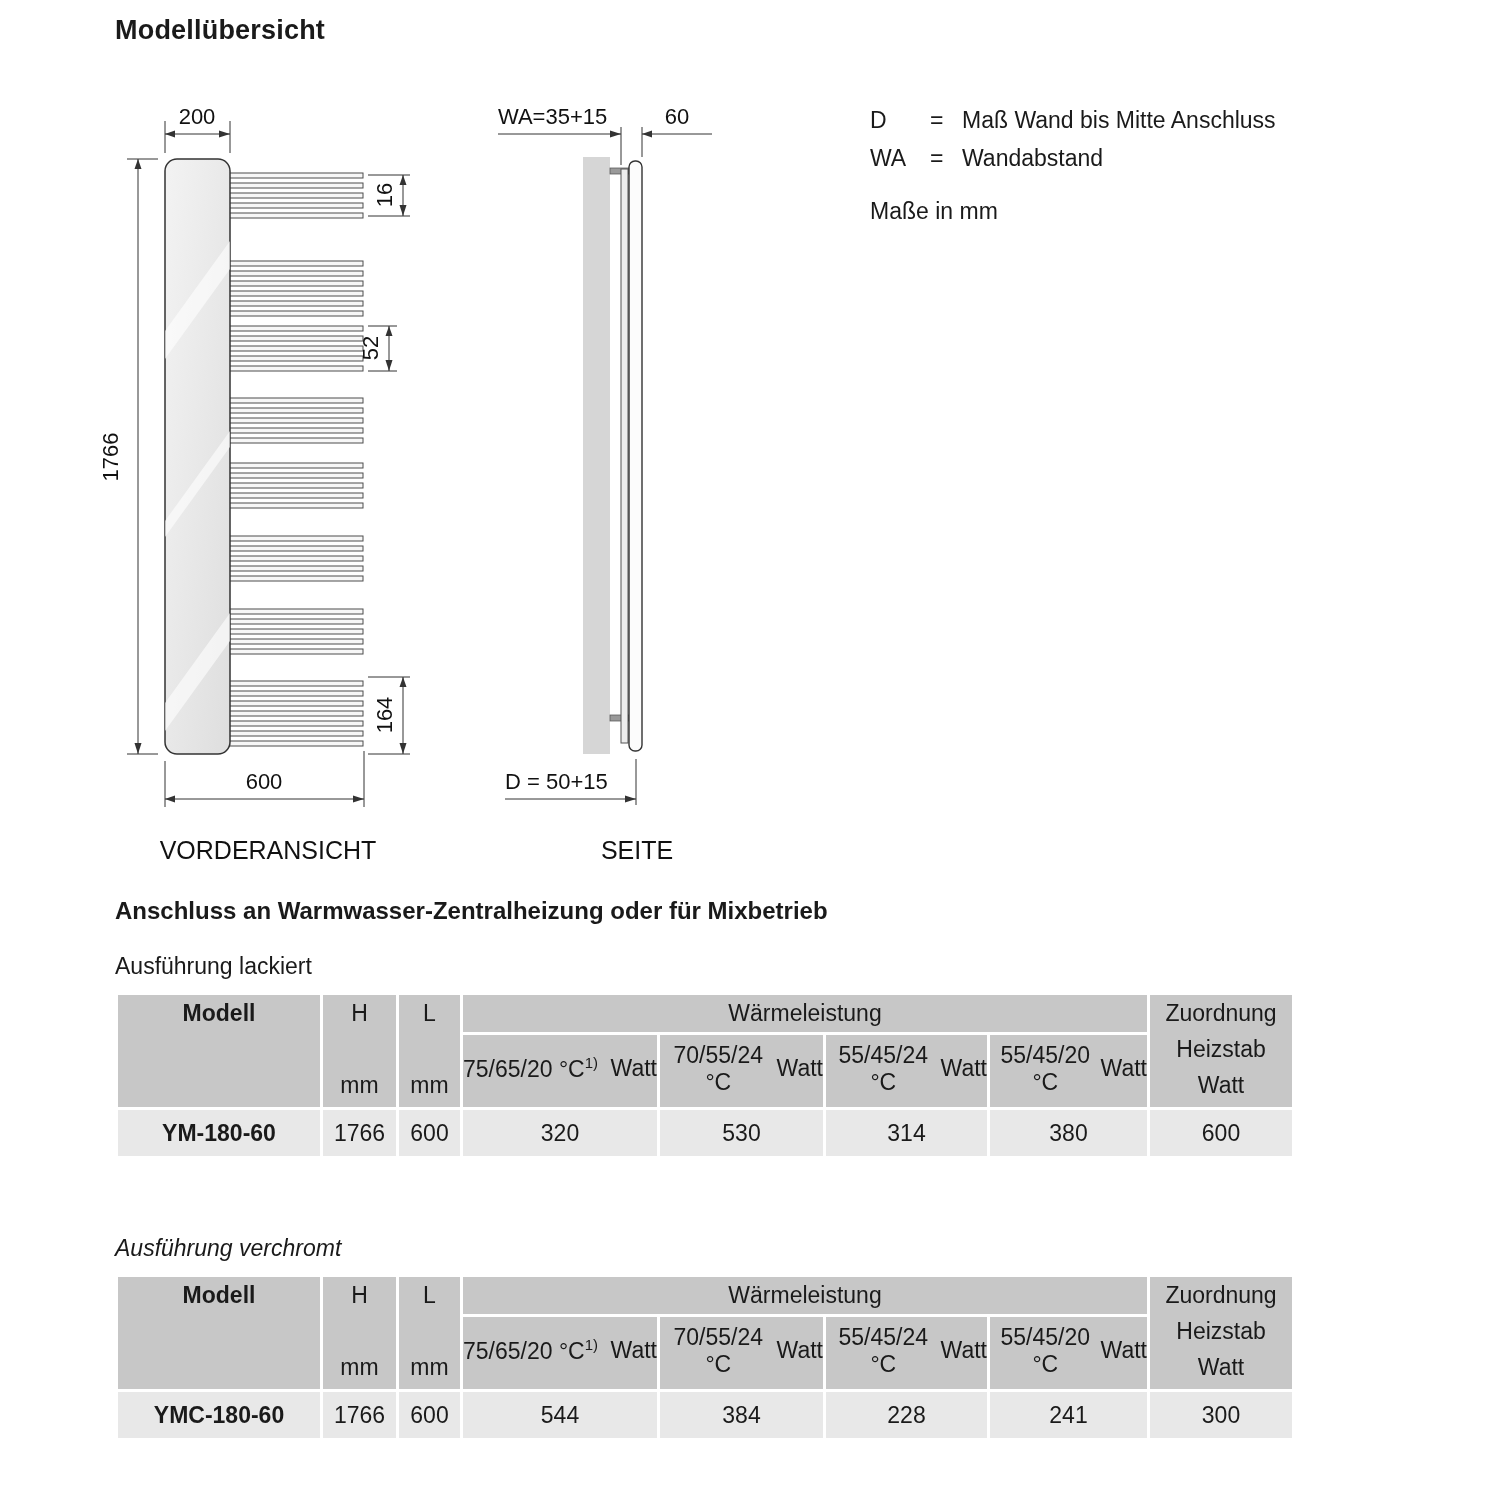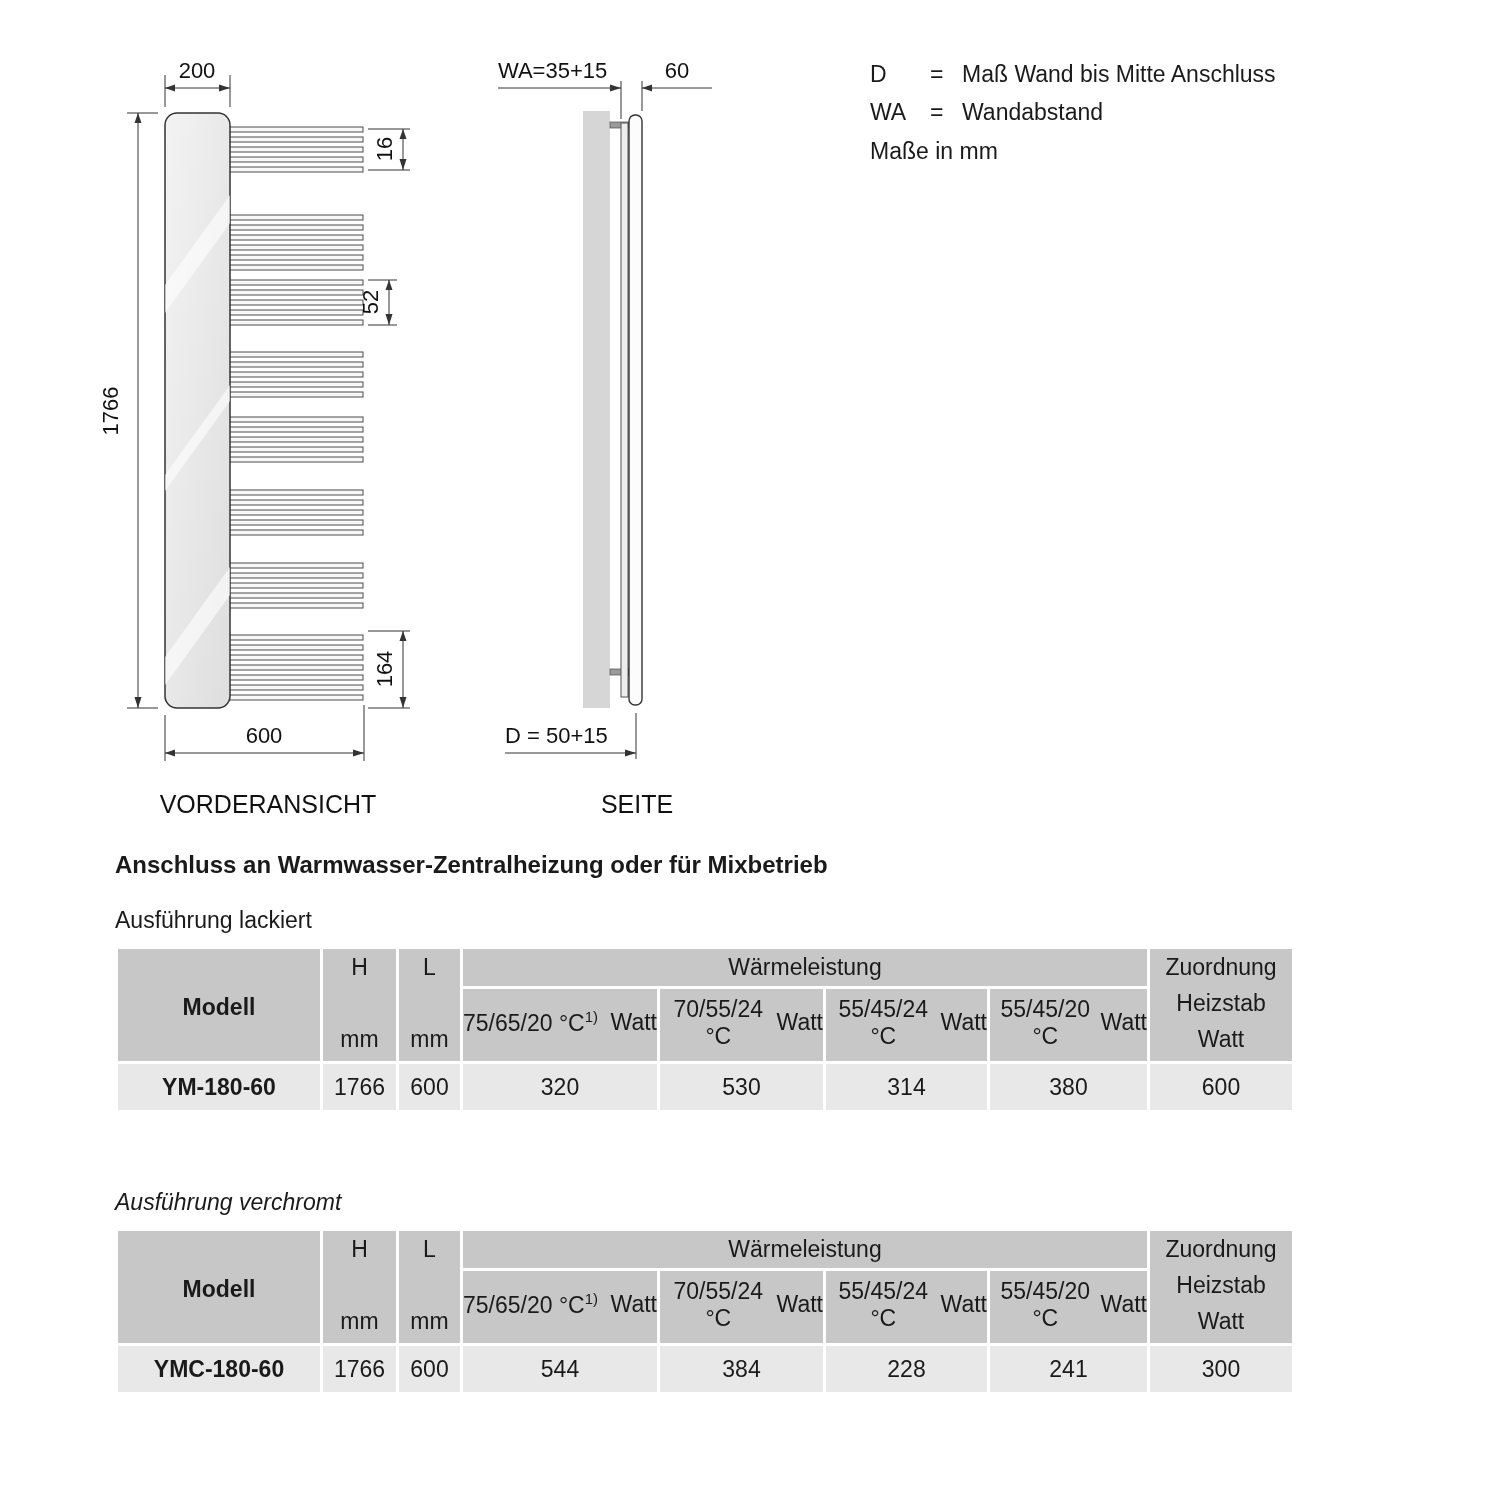--- a/index.html
+++ b/index.html
@@ -24,47 +24,48 @@
   .dim { stroke:#333; stroke-width:1; }
   .arrow { fill:#333; }
   .dimtxt { font-family:"Liberation Sans","DejaVu Sans",sans-serif; font-size:22px; fill:#111; }
   .viewlabel { font-family:"Liberation Sans","DejaVu Sans",sans-serif; font-size:25px; fill:#111; }
 
   
   .legend { position:absolute; left:870px; top:16px; font-size:23px; }
   .legend-row { display:flex; margin-bottom:11px; }
   .lkey { width:60px; }
   .leq { width:32px; }
-  .legend-note { margin-top:12px; }
+  .legend-note { margin-top:26px; }
 
   h2.section { margin:16px 0 0 115px; font-size:24px; font-weight:bold; }
   p.finish { margin:28px 0 12px 115px; font-size:23px; font-weight:normal; }
   p.finish2 { margin-top:76px;font-style:italic; }
 
   table.spec { border-collapse:collapse; table-layout:fixed; width:1177px;
                margin:0 0 0 115px; font-size:23px; }
   table.spec td { border:3px solid #ffffff; padding:0; text-align:center; vertical-align:middle; }
   tr.hrow td { background:#c7c7c7; }
   tr.drow td { background:#e8e8e8; height:46px; }
   .hc1 { height:37px; }
   .v  { box-sizing:border-box; height:112px; display:flex; flex-direction:column; align-items:center; }
-  .v-top { justify-content:center; padding-top:5px;border-radius:30px; }
+  .v-top { justify-content:flex-start; padding-top:5px;border-radius:30px; }
   .v-between { justify-content:space-between; padding:5px 0 8px; }
   .v2 { box-sizing:border-box; height:72px; display:flex; flex-direction:row;
         align-items:center; justify-content:space-between; padding:3px 0 8px; }
   .b { font-weight:bold; }
   sup { font-size:15px; }
   .c-model{width:205px}.c-h{width:76px}.c-l{width:64px}.c-t1{width:197px}
   .c-t2{width:166px}.c-t3{width:164px}.c-t4{width:160px}.c-z{width:145px}
 </style>
 </head>
 <body>
 
 <div class="page">
 
+  <h1 class="title">Modellübersicht</h1>
 
   <div class="drawing-area">
     <svg class="drawing-svg" width="820" height="790" viewBox="0 0 820 790">
       <defs>
         <linearGradient id="panelGrad" x1="0" y1="0" x2="1" y2="1">
           <stop offset="0" stop-color="#f3f3f3"></stop>
           <stop offset="1" stop-color="#dedede"></stop>
         </linearGradient>
         <clipPath id="panelClip">
             <rect x="165" y="68" width="65" height="595" rx="12"></rect>

